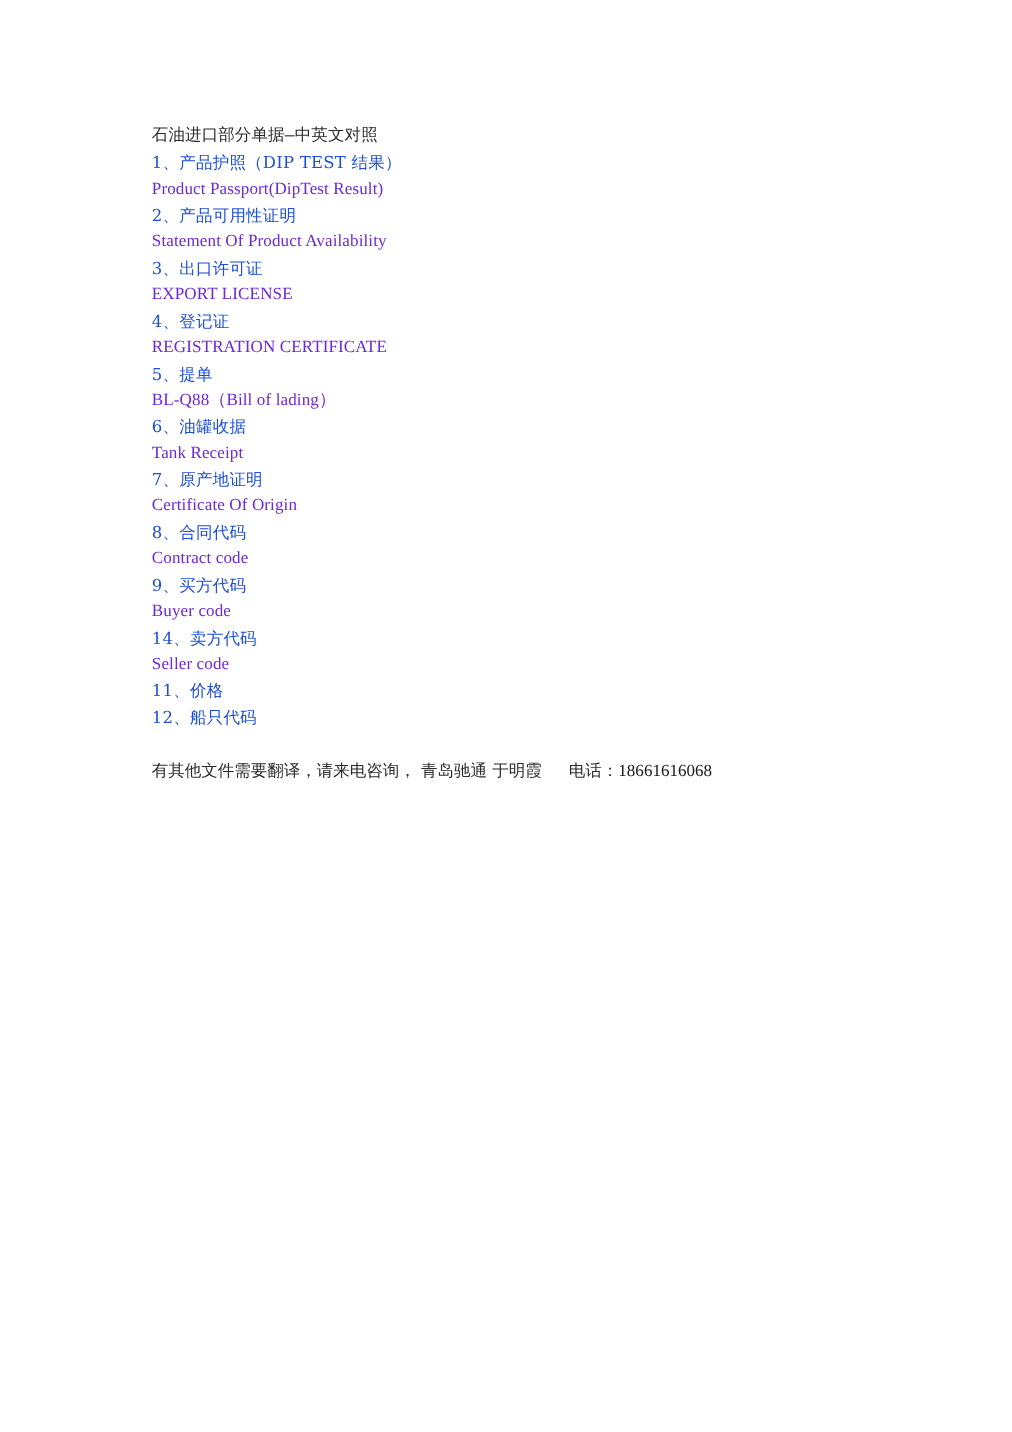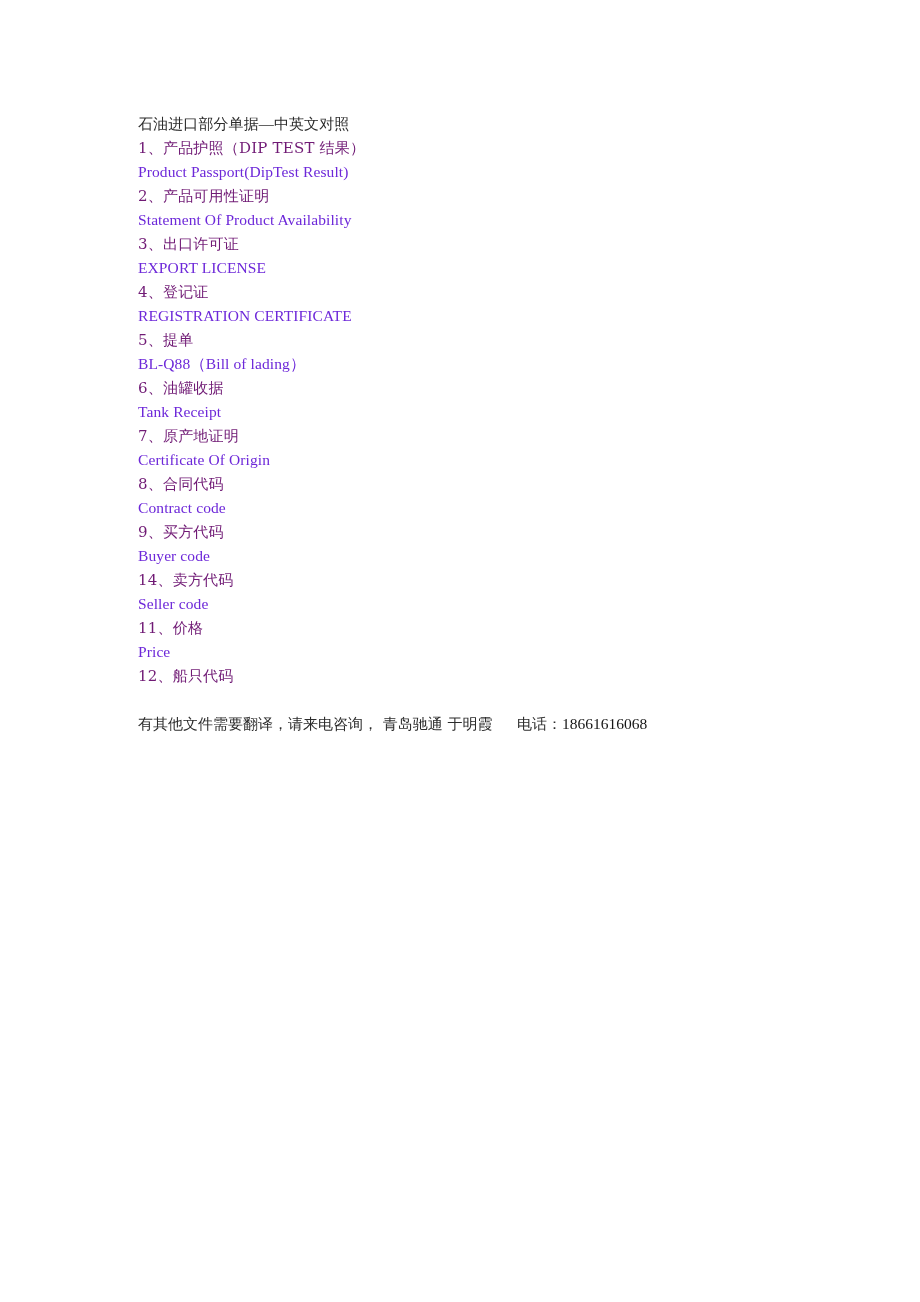--- a/index.html
+++ b/index.html
@@ -40,33 +40,33 @@
     line-height: 24px;
     white-space: pre;
     font-size: 15.5px;
     letter-spacing: 0.1px;
   }
 
   
   .line.cn {
     font-family: "DejaVu Serif", "Liberation Serif", serif;
     font-size: 15px;
-    color: #701a75;
+    color: #1d4ed8;
     letter-spacing: 0.2px;
   }
 
   
   .line.en {
     font-family: "Liberation Serif", "DejaVu Serif", serif;
     font-size: 15.5px;
     color: #6d28d9;
   }
 
   .line.title {
-    font-family: Liberation Serif, serif;
+    font-family: Liberation Mono, monospace;
     font-size: 15px;
     color: #2b2b2b;
   }
 
   .spacer {
     height: 24px;
   }
 
   .contact {
     height: 24px;
@@ -115,21 +115,20 @@
     <div class="line cn">8、合同代码</div>
     <div class="line en">Contract code</div>
 
     <div class="line cn">9、买方代码</div>
     <div class="line en">Buyer code</div>
 
     <div class="line cn">14、卖方代码</div>
     <div class="line en">Seller code</div>
 
     <div class="line cn">11、价格</div>
-    <div class="line en">Price</div>
 
     <div class="line cn">12、船只代码</div>
 
     <div class="spacer"></div>
 
     <div class="contact"><span>有其他文件需要翻译，请来电咨询，</span><span> </span><span>青岛驰通</span><span> </span><span>于明霞</span><span>　  </span><span>电话：</span><span class="num">18661616068</span></div>
 
   </div>
 </div>
 

